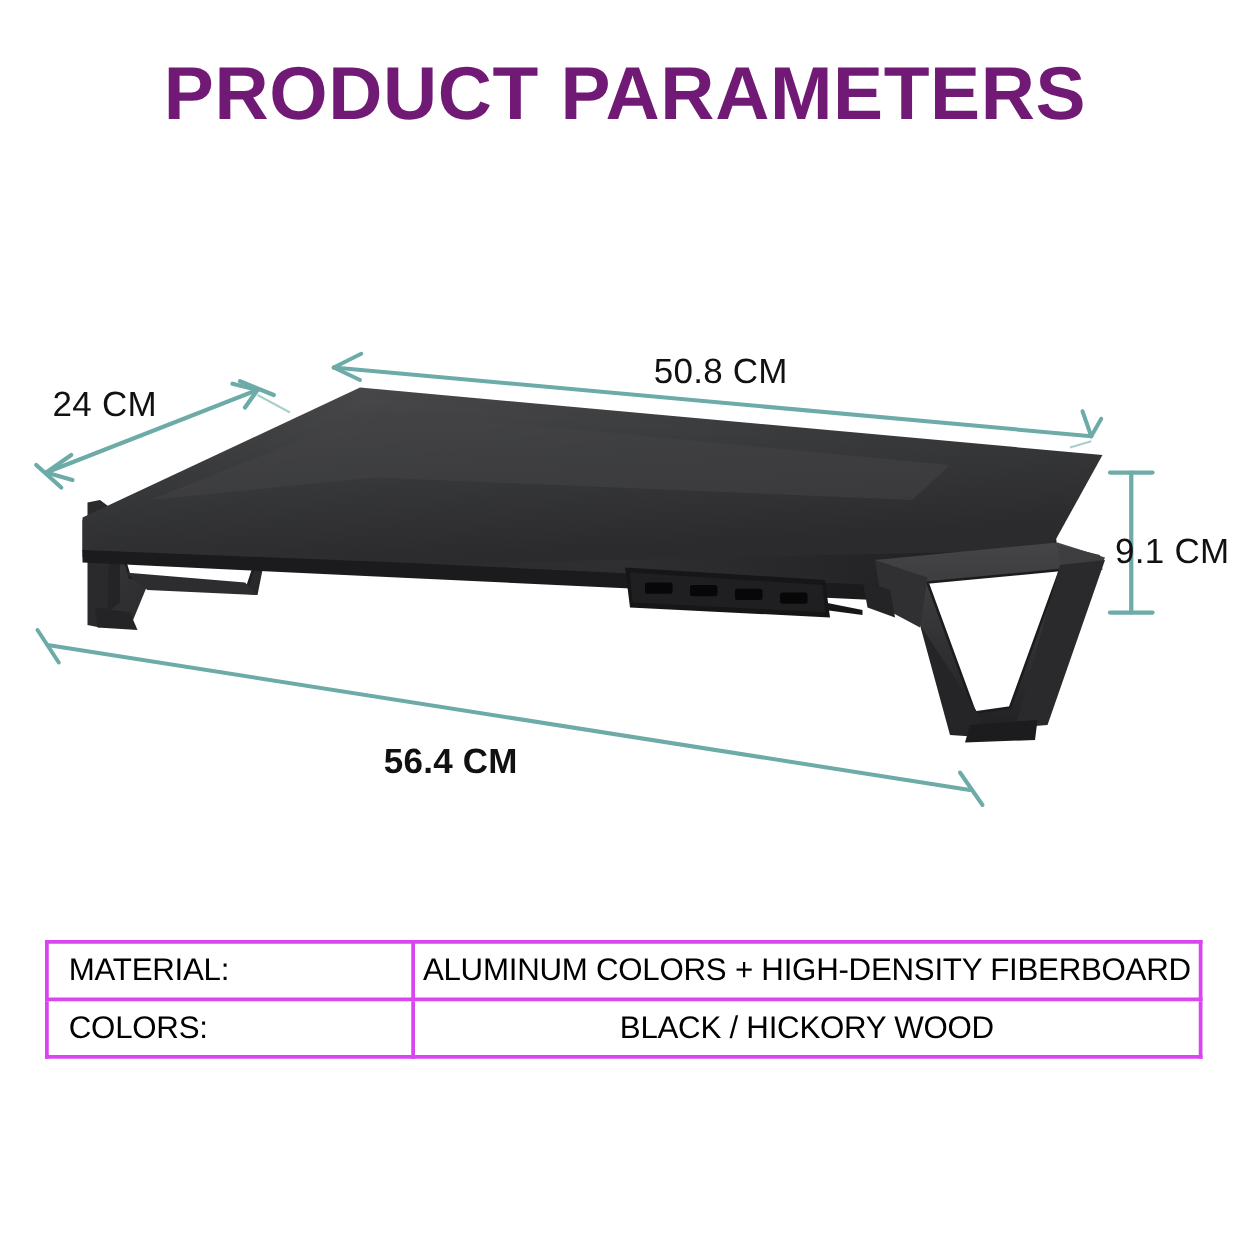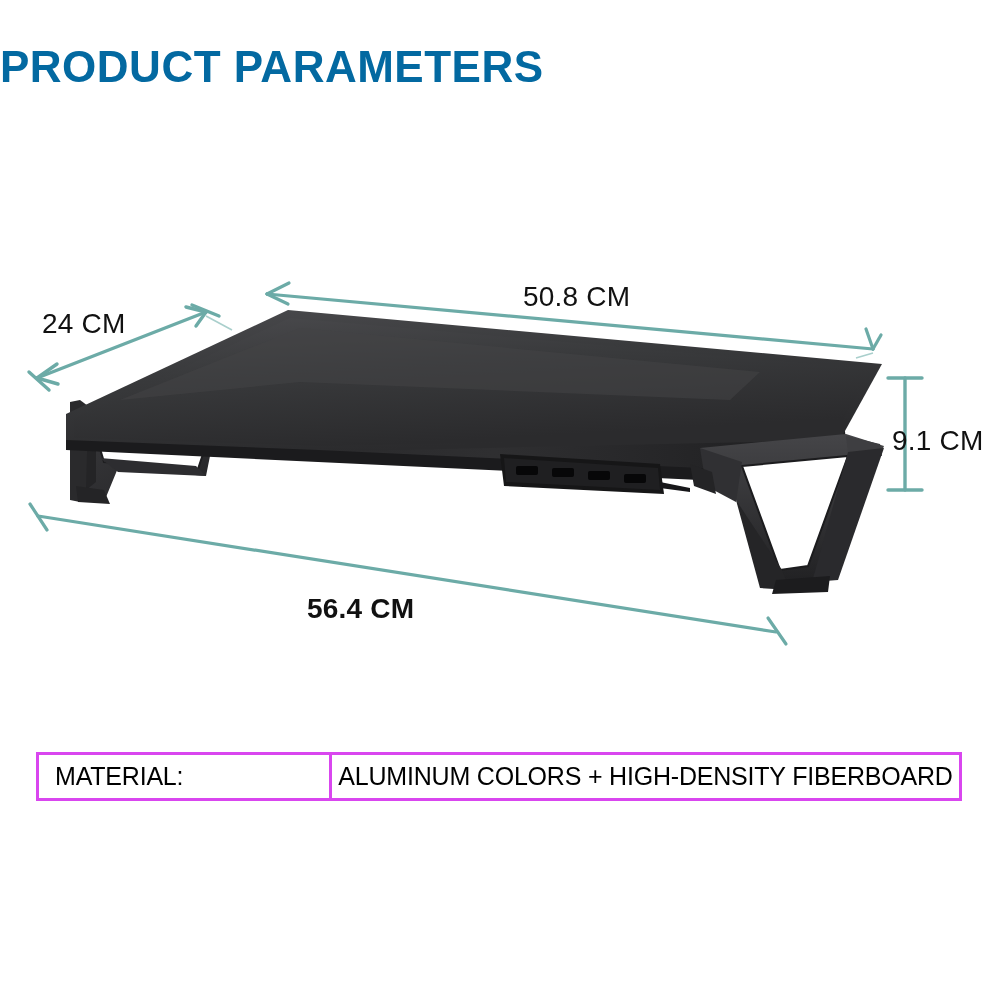--- a/index.html
+++ b/index.html
@@ -22,25 +22,26 @@
     overflow: hidden;
     background: #ffffff;
   }
 
   
   #title {
     position: absolute;
     left: 0;
     top: 45px;
     width: 1000px;
-    font-family: "Liberation Sans", sans-serif;
-    font-size: 44px;
+    text-align: center;
+    font-family: "Liberation Sans", sans-serif;
+    font-size: 60px;
     font-weight: bold;
     letter-spacing: 0.5px;
-    color: #0369a1;
+    color: #701a75;
     line-height: 1;
     white-space: nowrap;
   }
 
   
   #product-figure {
     position: absolute;
     left: 0;
     top: 250px;
     width: 1000px;
@@ -217,16 +218,20 @@
   <div class="dim-label" id="dim-height-label">9.1 CM</div>
 
   <div class="dim-label" id="dim-total-label">56.4 CM</div>
 
   <table id="spec-table">
     <tbody>
       <tr>
         <td class="spec-key">MATERIAL:</td>
         <td class="spec-val">ALUMINUM COLORS + HIGH-DENSITY FIBERBOARD</td>
       </tr>
+      <tr>
+        <td class="spec-key">COLORS:</td>
+        <td class="spec-val">BLACK / HICKORY WOOD</td>
+      </tr>
     </tbody>
   </table>
 
 </div>
 
 </body></html>

